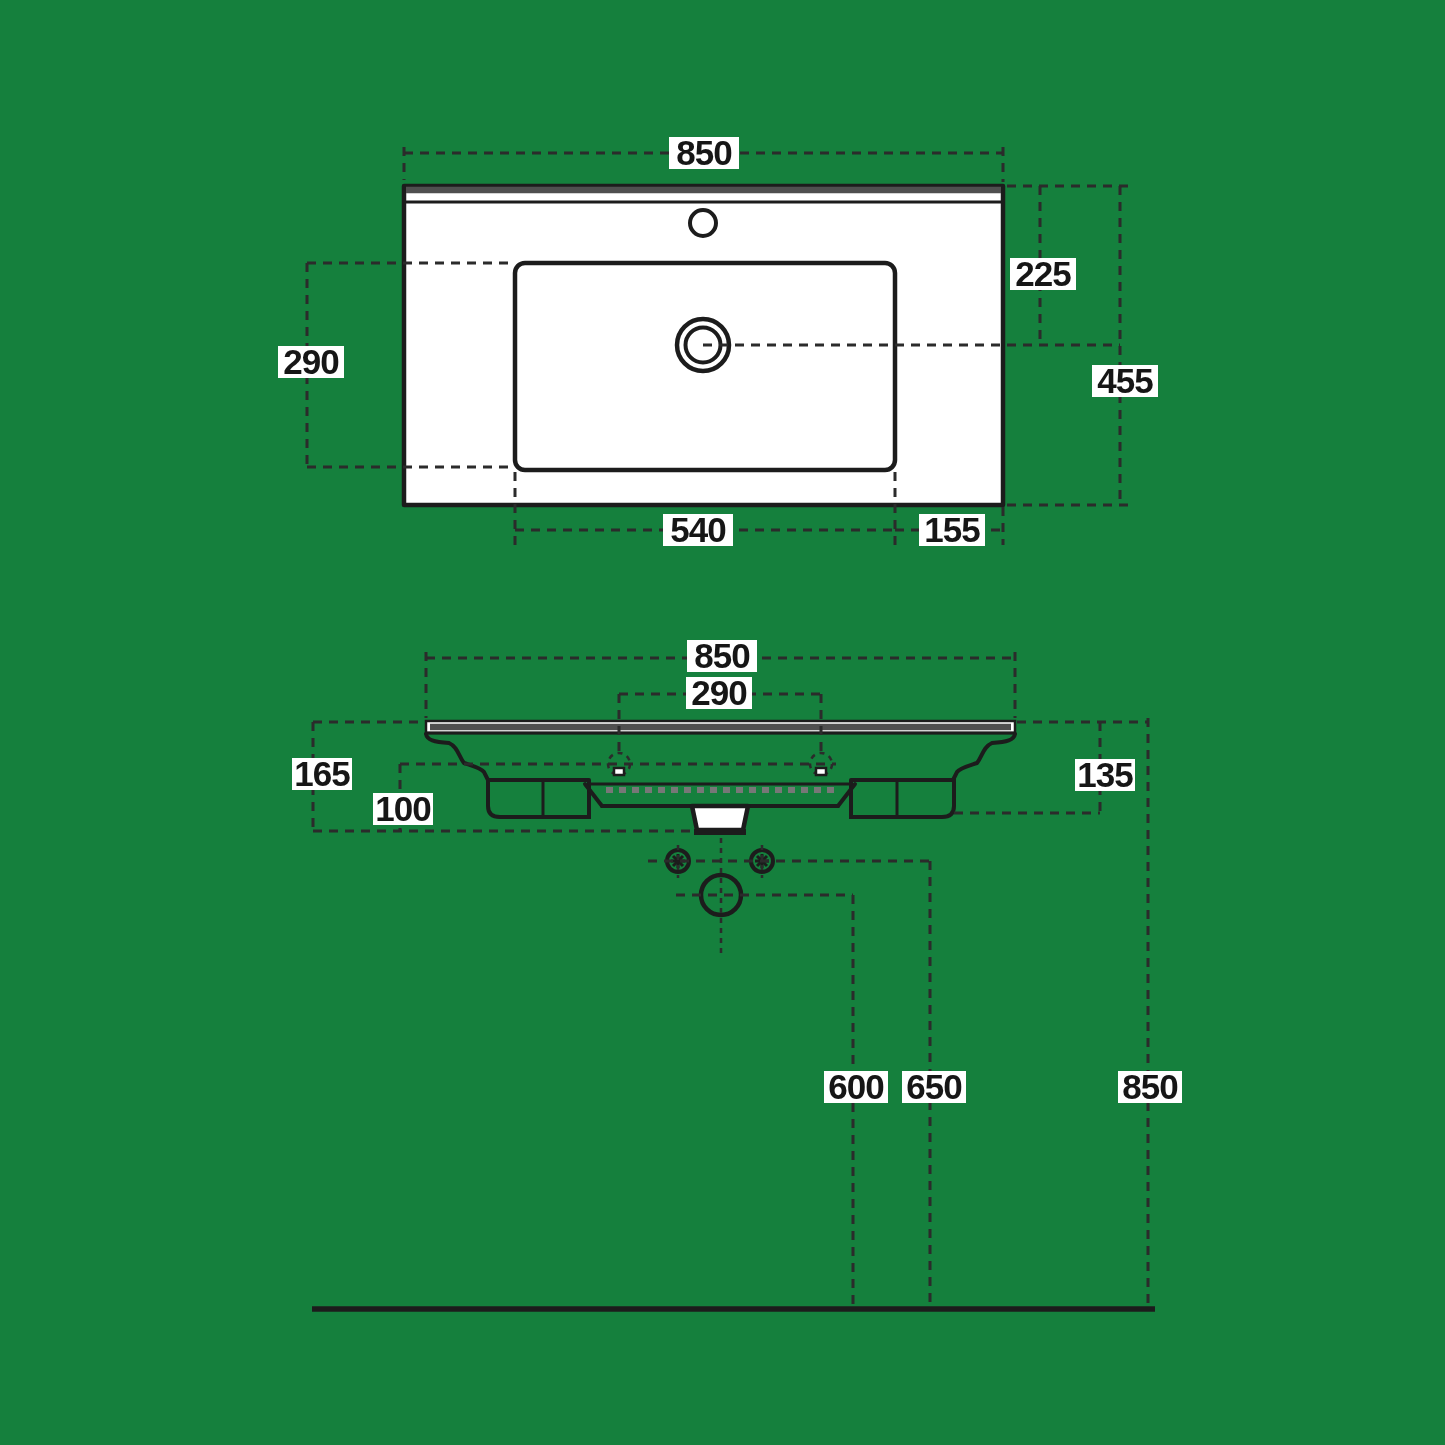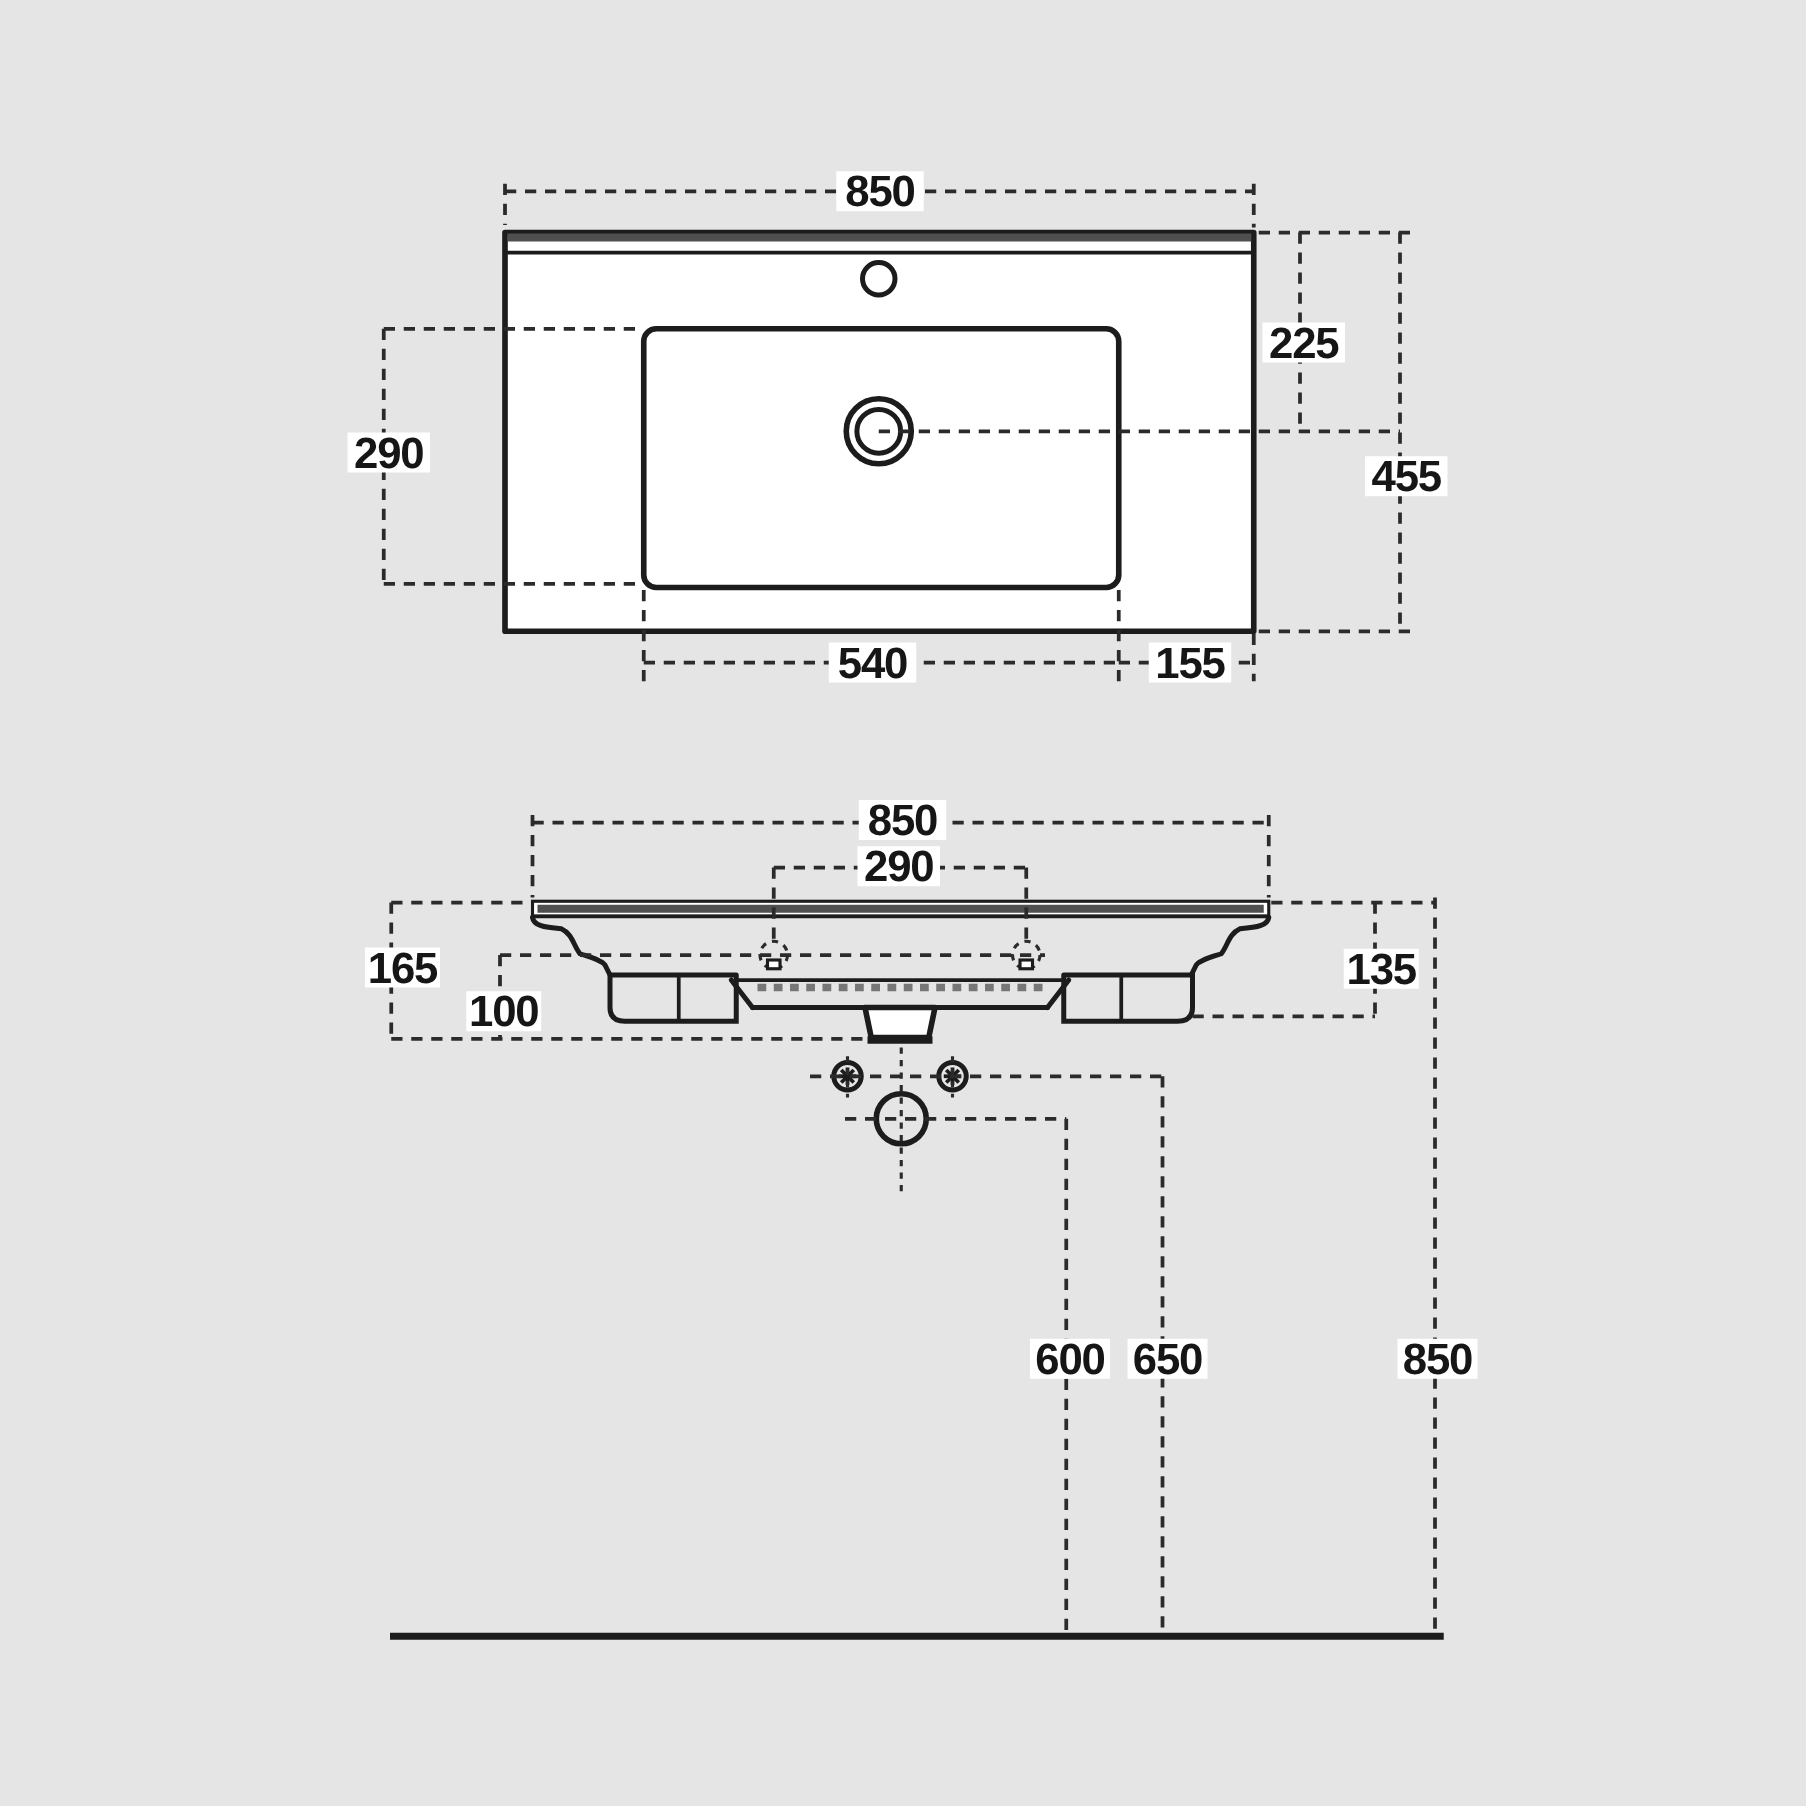--- a/index.html
+++ b/index.html
@@ -1,16 +1,16 @@
 <!DOCTYPE html>
 <html><head>
 <meta charset="utf-8">
 <style>
   html,body{margin:0;padding:0;background:#ffffff;}
-  .canvas{position:relative;width:1445px;height:1445px;background:#e5e5e5;overflow:hidden;
+  .canvas{position:relative;width:1445px;height:1445px;background:#15803d;overflow:hidden;
           font-family:"Liberation Sans",sans-serif;}
   svg{position:absolute;left:0;top:0;}
   .ln{stroke:#1c1c1c;stroke-width:4.5;fill:none;stroke-linecap:round;stroke-linejoin:round;}
   .lnf{stroke:#1c1c1c;stroke-width:4.5;fill:#ffffff;stroke-linejoin:round;}
   .ln3{stroke:#1c1c1c;stroke-width:3;fill:none;}
   .ln4{stroke:#1c1c1c;stroke-width:4;fill:none;stroke-linecap:round;}
   .gray{stroke:#4f4f4f;stroke-width:6.5;fill:none;}
   .dash{stroke:#2b2b2b;stroke-width:3;fill:none;stroke-dasharray:9 7;}
   .dashsm{stroke:#2b2b2b;stroke-width:2.5;fill:none;stroke-dasharray:5 5;}
   .hatch{stroke:#777777;stroke-width:6;fill:none;stroke-dasharray:7 6;}

